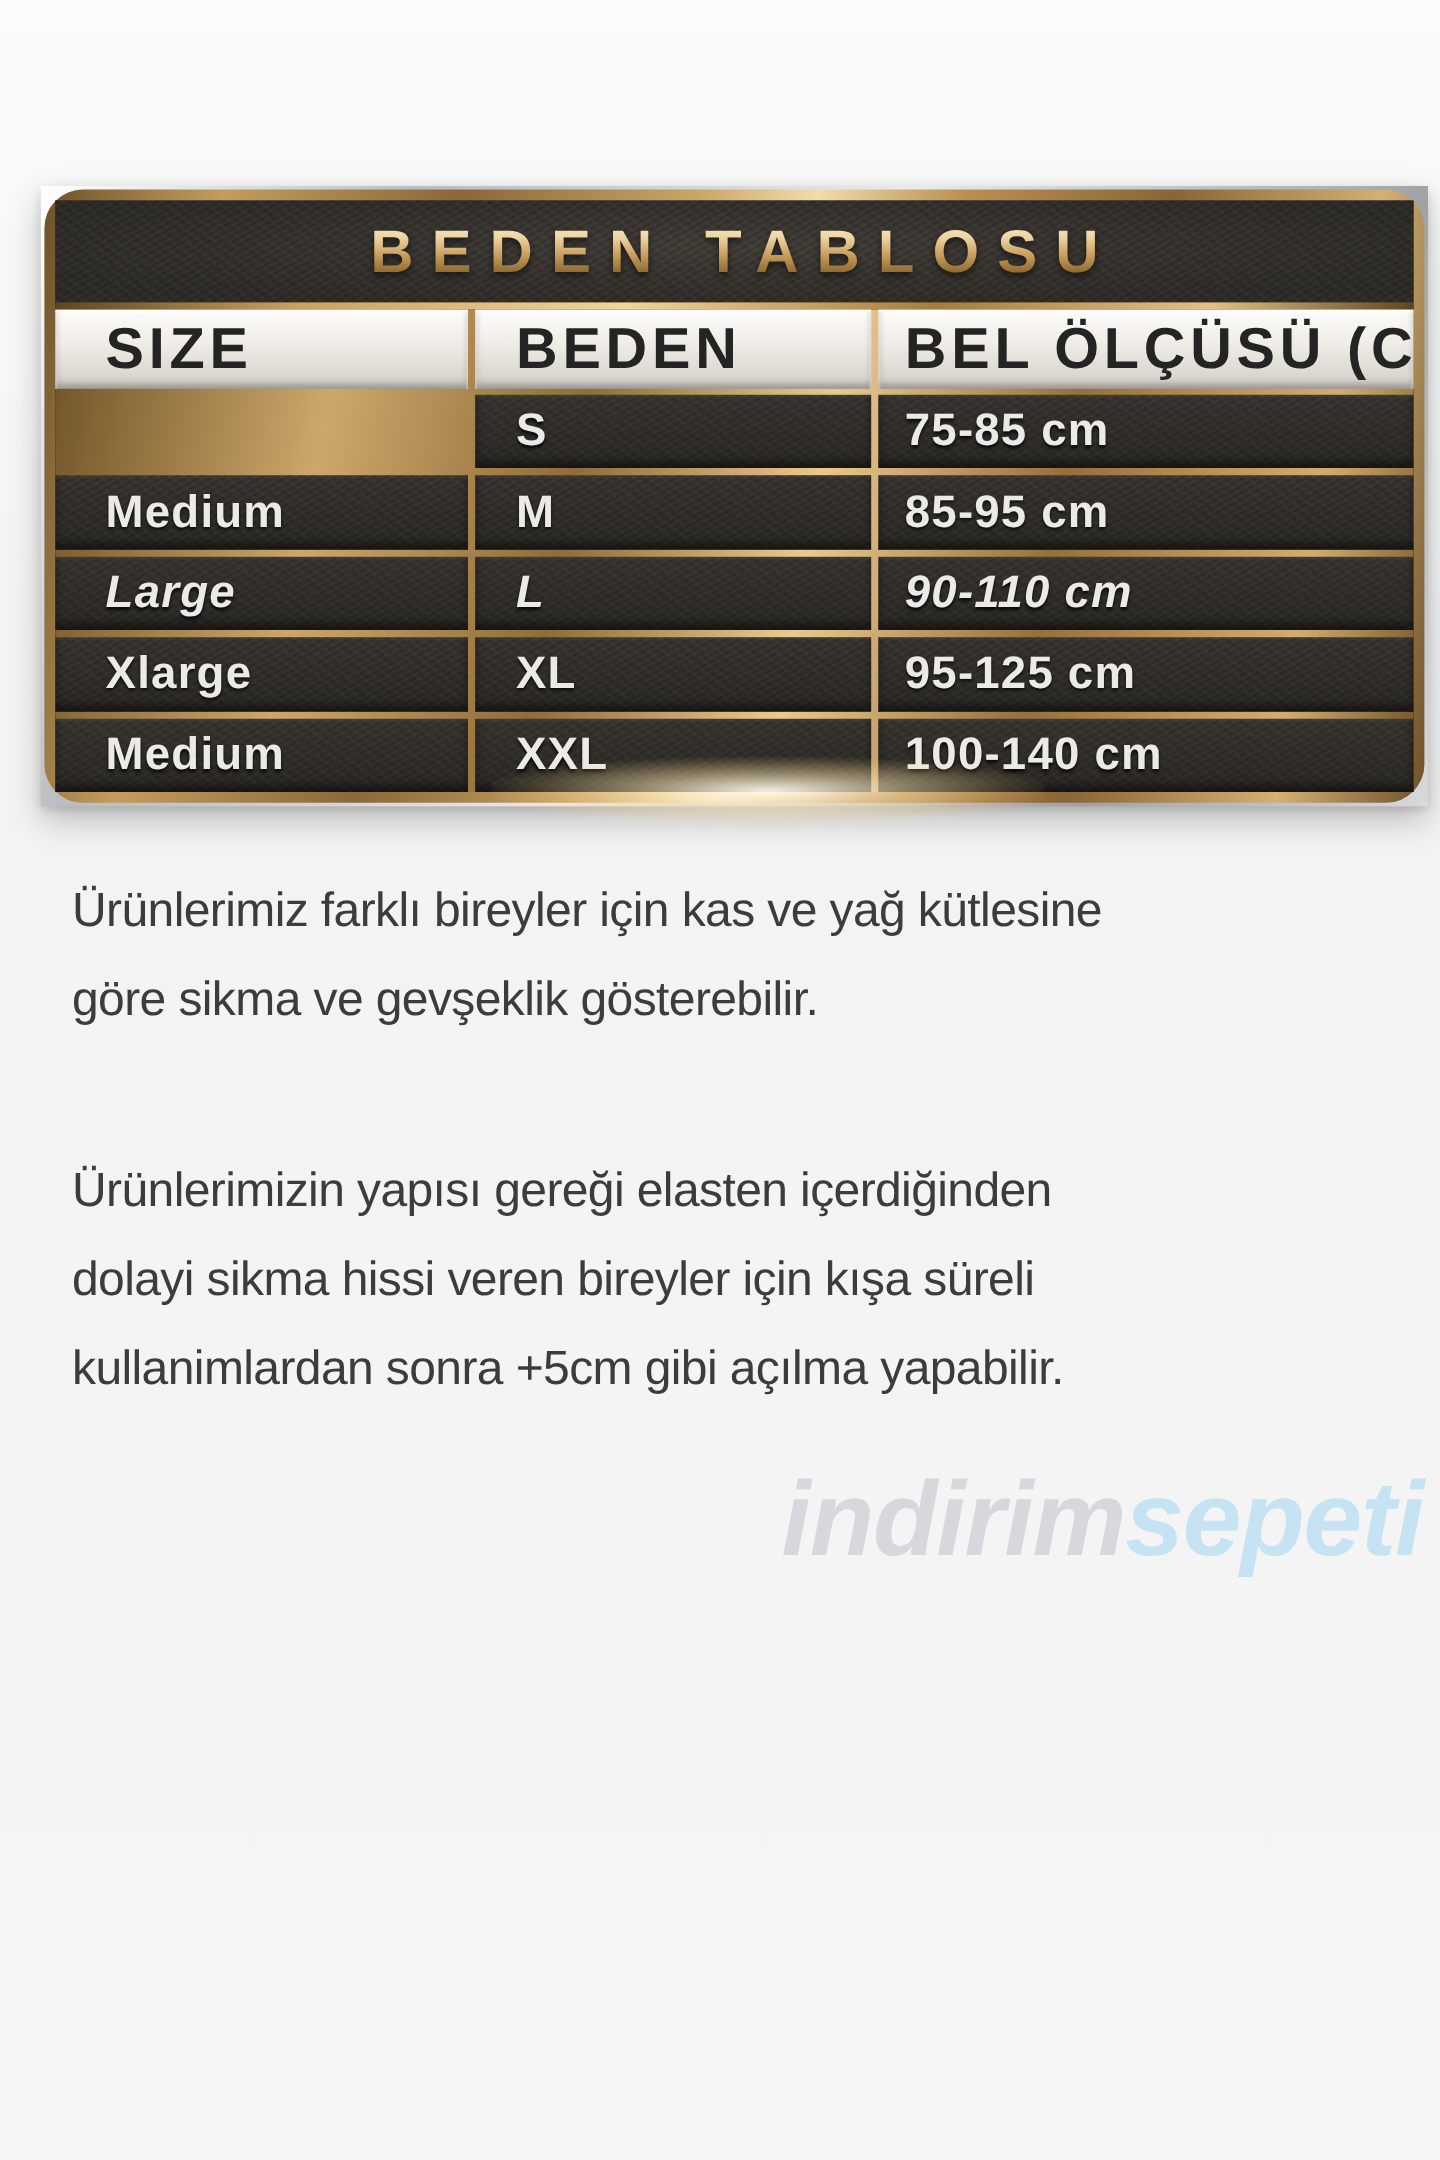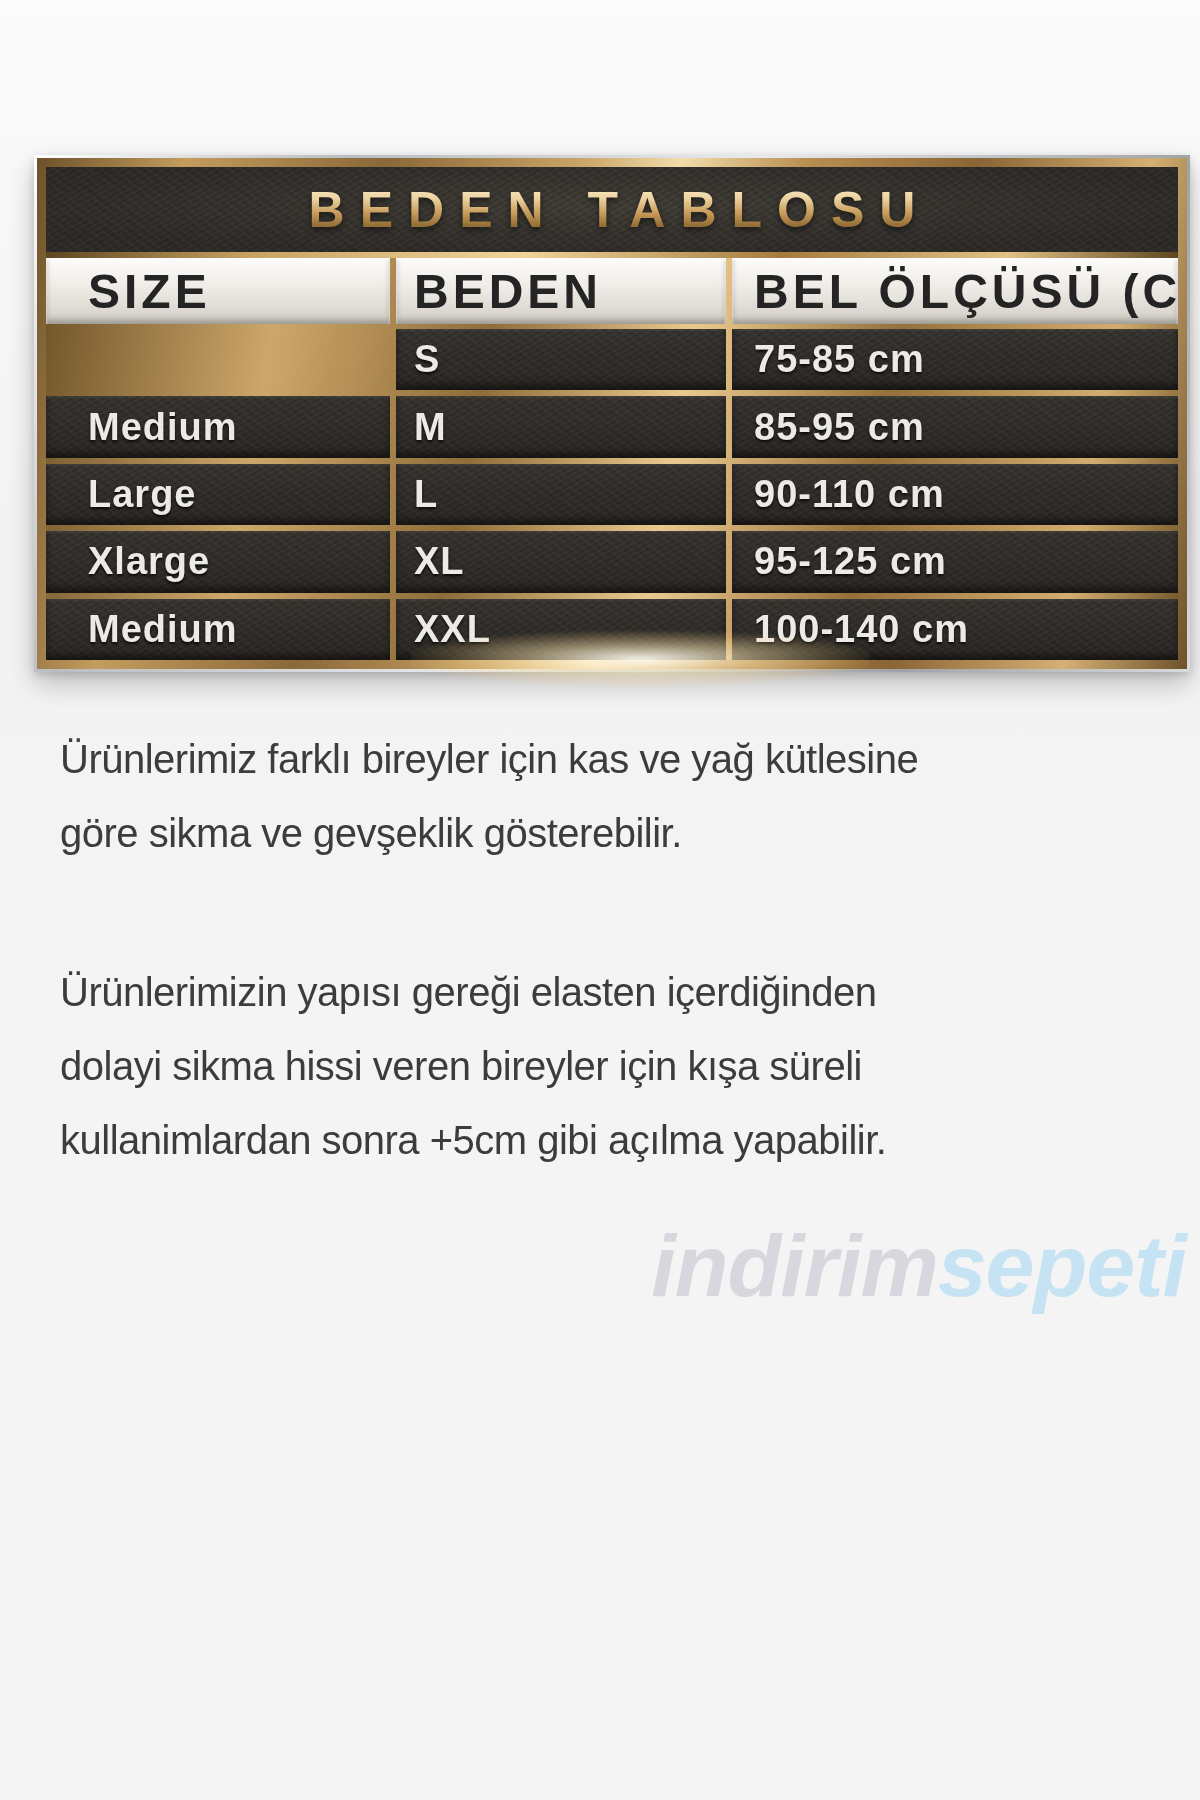--- a/index.html
+++ b/index.html
@@ -17,20 +17,21 @@
   .board {
     position:absolute; left:34px; top:155px; width:1156px; height:517px;
     box-sizing:border-box; padding:3px;
     background: linear-gradient(120deg,#ffffff 0%, #b9bcc0 22%, #e8eaec 50%, #9fa3a7 80%, #d7d9db 100%);
     box-shadow: 0 12px 26px rgba(0,0,0,0.22), 0 3px 8px rgba(0,0,0,0.15);
   }
   .board-gold {
     position:relative; width:100%; height:100%; box-sizing:border-box; padding:9px;
     background: linear-gradient(100deg,#6e512a 0%, #c39d5e 12%, #8a6838 28%, #caa567 44%,
                 #f2dcab 52%, #b98f52 62%, #8a6535 76%, #d4b074 90%, #6e512a 100%);
+    border-radius: 32px;
   }
   .board-inner {
     width:100%; height:100%; display:flex; flex-direction:column;
     background:#2d2b27; overflow:hidden;
   }
   .texture {
     background:
       repeating-linear-gradient(37deg, rgba(255,255,255,0.02) 0 3px, transparent 3px 7px),
       repeating-linear-gradient(-29deg, rgba(0,0,0,0.12) 0 2px, transparent 2px 5px),
       linear-gradient(180deg,#37342f 0%, #2b2925 90%);
@@ -54,24 +55,24 @@
     background: linear-gradient(90deg,#5f4620 0%, #c9a261 18%, #f0d49a 42%, #a67c3e 65%, #e2c185 85%, #5f4620 100%);
   }
   .size-grid {
     flex:1 1 auto; display:grid;
     grid-template-columns: 344px 6px 330px 6px 1fr;
     grid-template-rows: 66px 5px 1fr 6px 1fr 6px 1fr 6px 1fr 6px 1fr;
     background: linear-gradient(100deg,#6f5328 0%, #cda76a 20%, #8f6c39 38%, #ebc98e 55%, #96703a 72%, #d3ad6f 90%, #6f5328 100%);
   }
   .cell { display:flex; align-items:center; min-width:0; }
   .c1 { grid-column:1; padding-left:42px; }
-  .c2 { grid-column:3; padding-left:18px; }
+  .c2 { grid-column:3; padding-left:34px; }
   .c3 { grid-column:5; padding-left:22px; }
   .r0 { grid-row:1; } .r1 { grid-row:3; } .r2 { grid-row:5; }
-  .r3 { grid-row:7; } .r4 { grid-row:9;text-align:right; } .r5 { grid-row:11; }
+  .r3 { grid-row:7;font-style:italic; } .r4 { grid-row:9;text-align:right; } .r5 { grid-row:11; }
   .th {
     background: linear-gradient(180deg,#fdfcfa 0%, #f0ede8 42%, #d2cec6 100%);
     color:#242424; font-weight:bold; font-size:48px; letter-spacing:4px;
     box-shadow: inset 0 2px 3px rgba(255,255,255,0.9), inset 0 -4px 6px rgba(0,0,0,0.28);
     white-space:nowrap;
   }
   .td {
     color:#eceae6; font-size:38px; font-weight:bold; letter-spacing:1px;
     text-shadow: 0 2px 3px rgba(0,0,0,0.8);
     box-shadow: inset 0 2px 2px rgba(255,255,255,0.06), inset 0 -5px 7px rgba(0,0,0,0.5);

